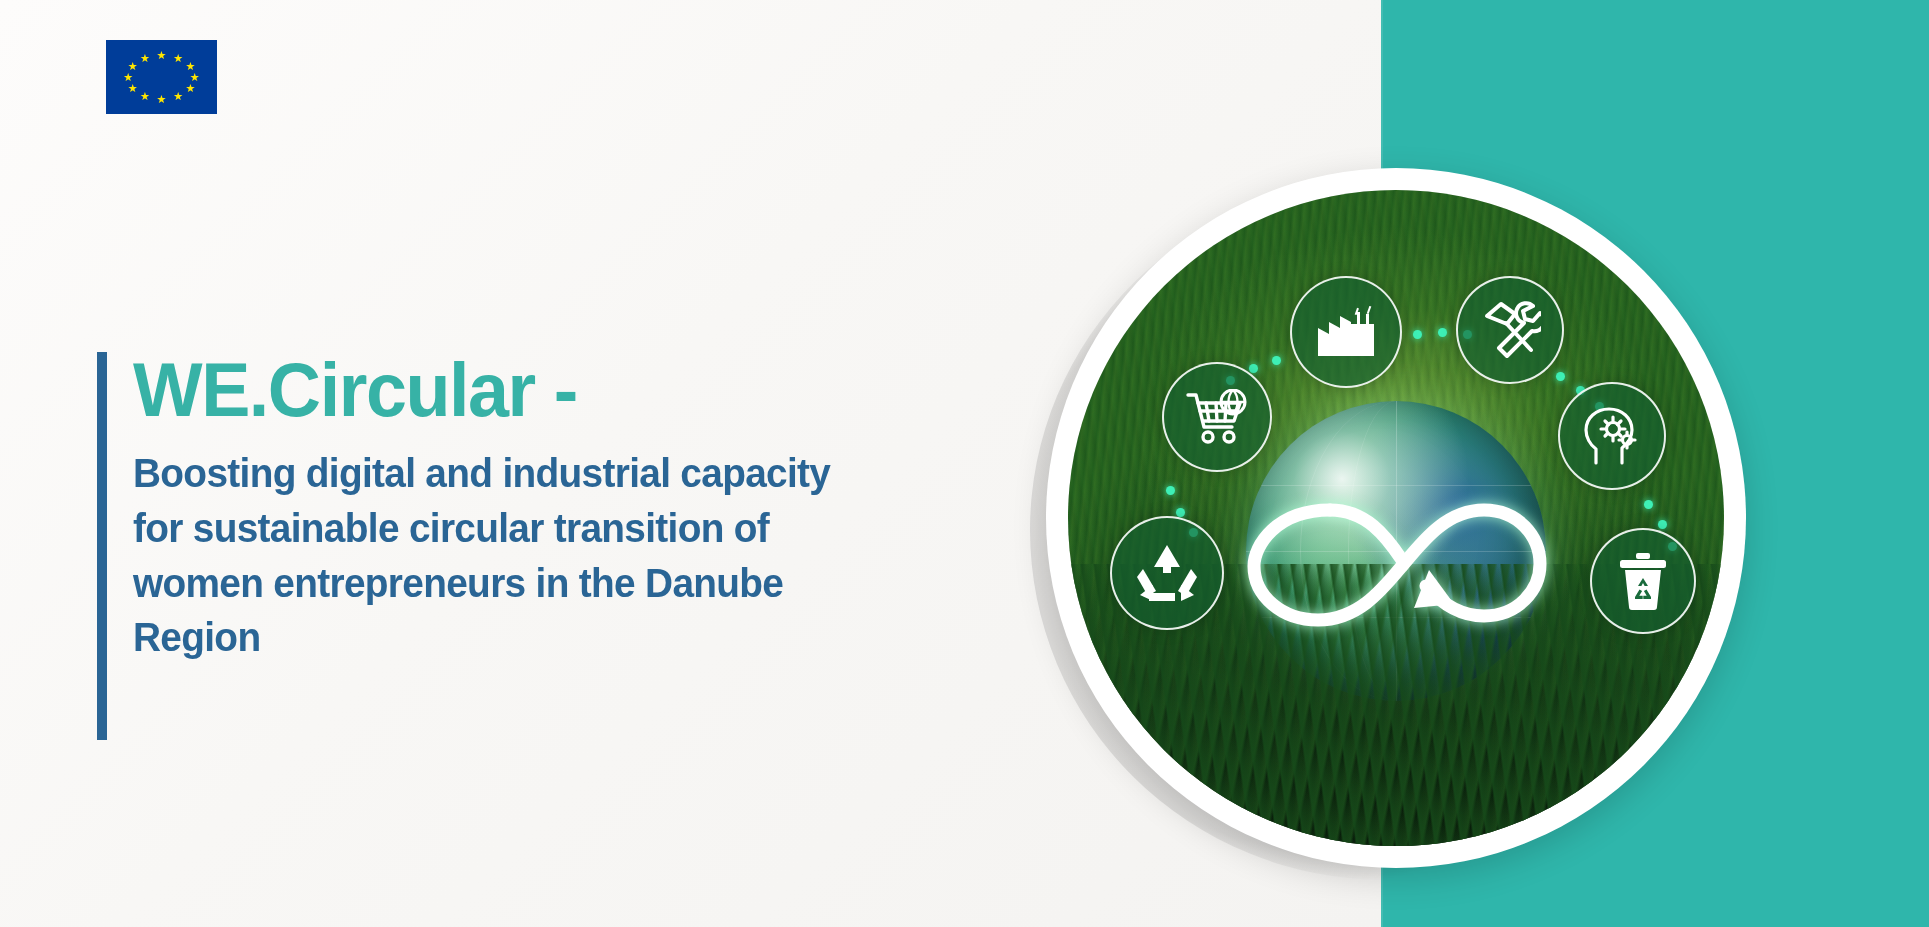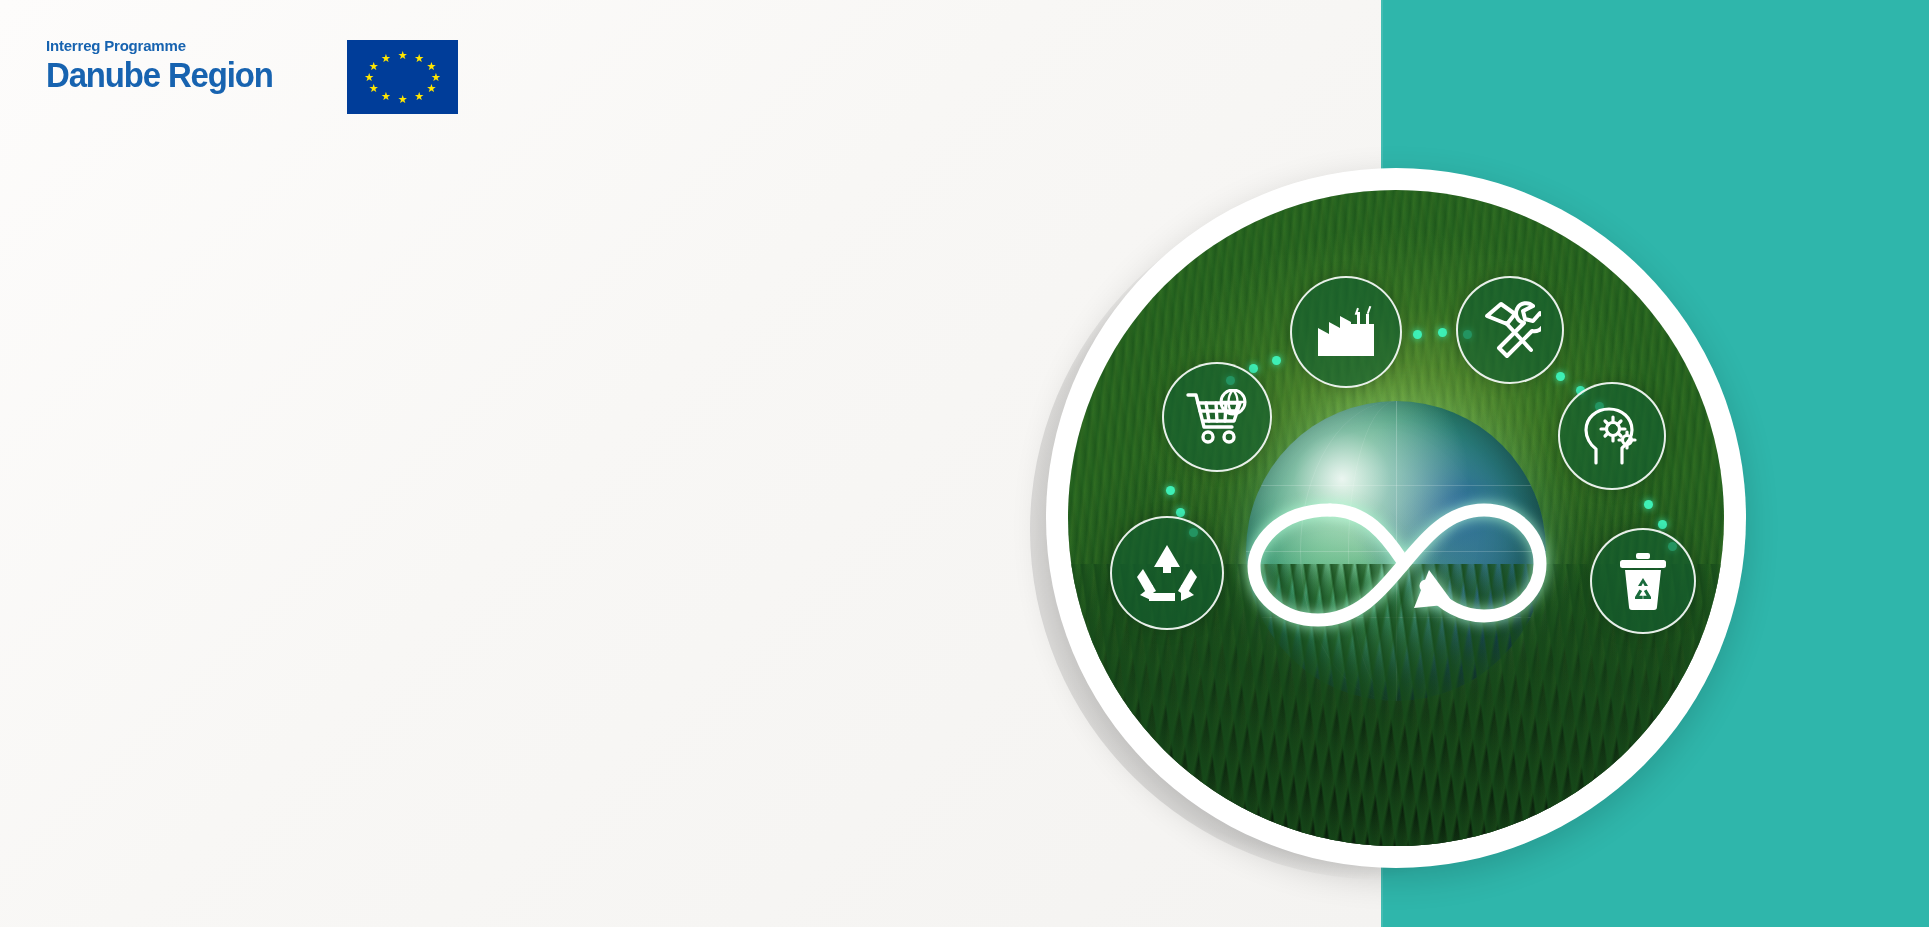--- a/index.html
+++ b/index.html
@@ -293,44 +293,47 @@
 </head>
 <body>
 
 <div class="banner">
 
   <div class="left-field"></div>
   <div class="teal-panel"></div>
 
   <div class="logo-bar">
 
-    <div class="interreg-logo">
-      <div class="interreg-programme">Interreg Programme</div>
-      <div class="danube-region">Danube Region</div>
-    </div>
 
     <div class="eu-logo">
       <div class="eu-flag" id="euflag">
           <span class="star" style="left: 50%; top: 20%; color: rgb(255, 230, 0);">★</span>
           <span class="star" style="left: 65%; top: 24.0192%; color: rgb(255, 230, 0);">★</span>
           <span class="star" style="left: 75.9808%; top: 35%; color: rgb(255, 230, 0);">★</span>
           <span class="star" style="left: 80%; top: 50%; color: rgb(255, 230, 0);">★</span>
           <span class="star" style="left: 75.9808%; top: 65%; color: rgb(255, 230, 0);">★</span>
           <span class="star" style="left: 65%; top: 75.9808%; color: rgb(255, 230, 0);">★</span>
           <span class="star" style="left: 50%; top: 80%; color: rgb(255, 230, 0);">★</span>
           <span class="star" style="left: 35%; top: 75.9808%; color: rgb(255, 230, 0);">★</span>
           <span class="star" style="left: 24.0192%; top: 65%; color: rgb(255, 230, 0);">★</span>
           <span class="star" style="left: 20%; top: 50%; color: rgb(255, 230, 0);">★</span>
           <span class="star" style="left: 24.0192%; top: 35%; color: rgb(255, 230, 0);">★</span>
           <span class="star" style="left: 35%; top: 24.0192%; color: rgb(255, 230, 0);">★</span>
         </div>
     </div>
 
   </div>
 
+  <div class="text-block">
+    <div class="accent-bar"></div>
+    <div class="headline-col">
+      <div class="headline">WE.Circular -</div>
+      <div class="subhead">Boosting digital and industrial capacity for sustainable circular transition of women entrepreneurs in the Danube Region</div>
+    </div>
+  </div>
 
   <div class="circle-shadow"></div>
 
   <div class="circle-wrap">
     <div class="circle-ring"></div>
     <div class="circle-photo">
       <div class="grass"></div>
 
       <div class="globe">
         <div class="meridian"></div>

